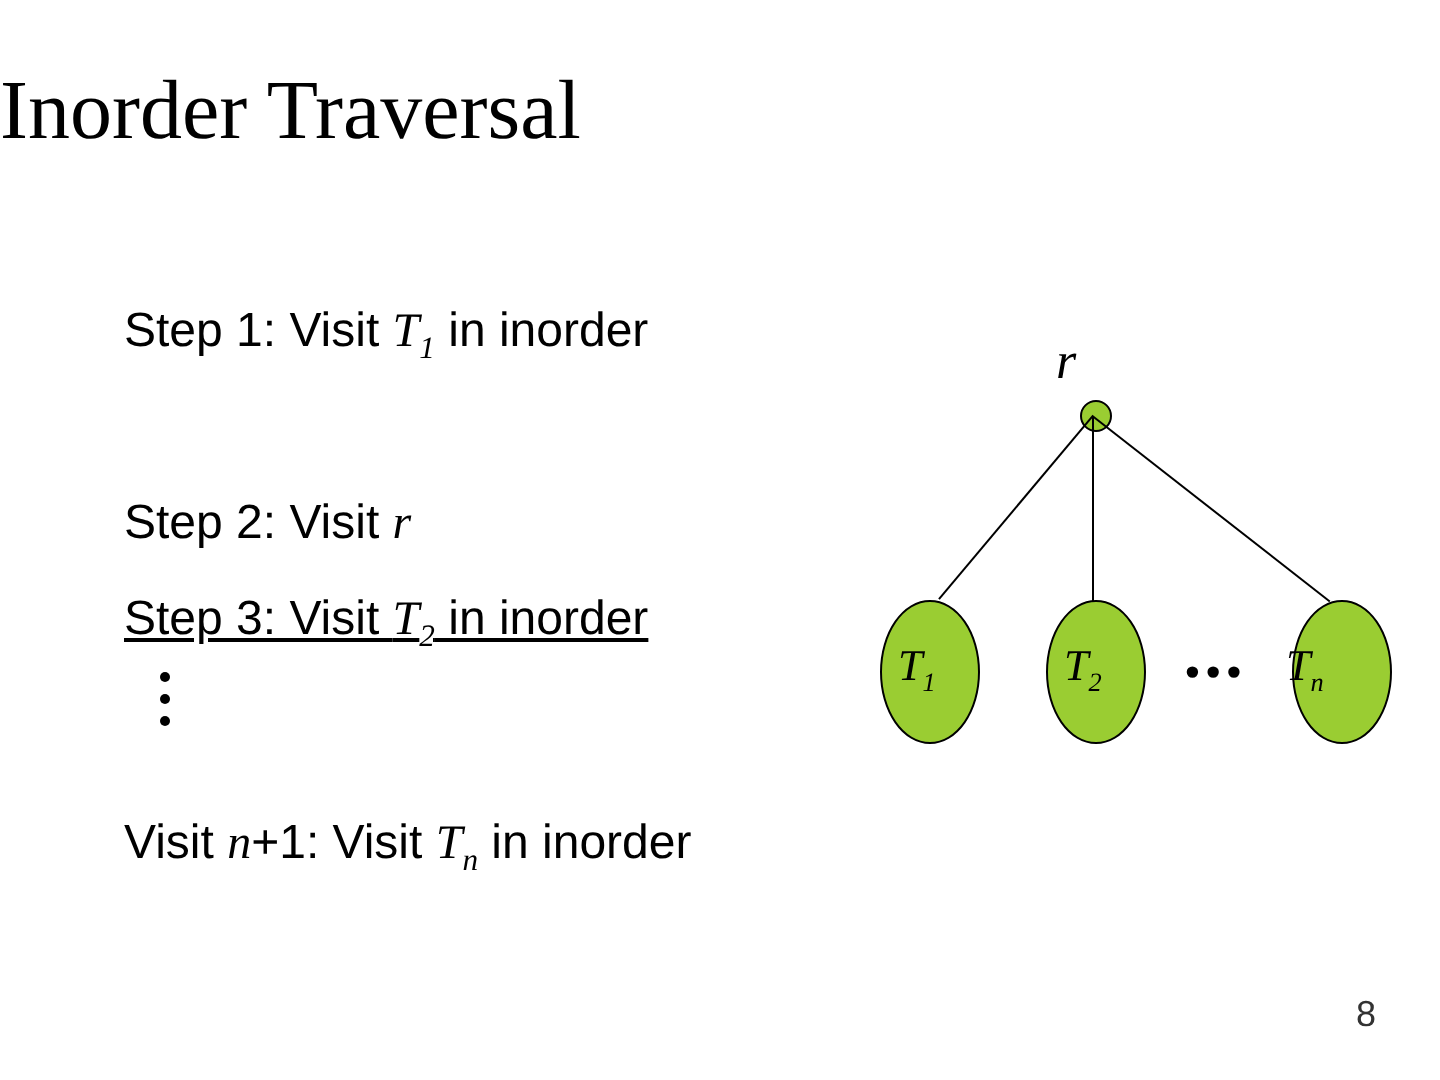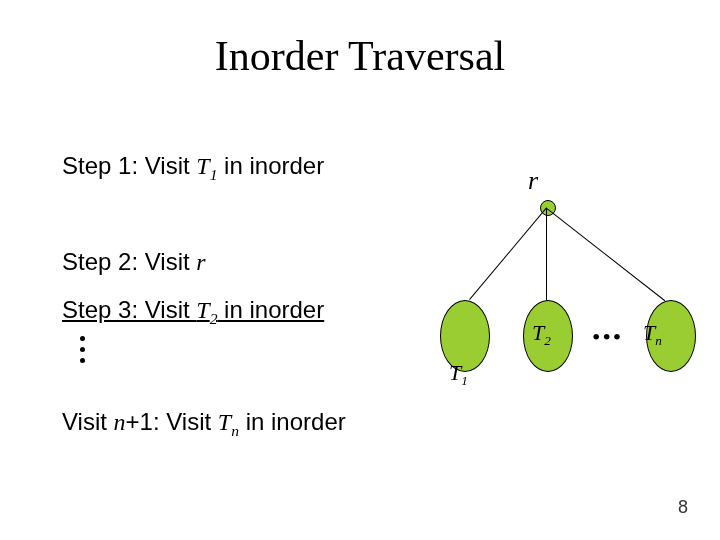--- a/index.html
+++ b/index.html
@@ -10,21 +10,21 @@
     background: #fff;
     font-family: "Times New Roman", Times, serif;
     position: relative;
     overflow: hidden;
   }
   .title {
     position: absolute;
     top: 32px;
     left: 0;
     width: 720px;
-    text-align: center;
+    text-align: left;
     font-size: 42px;
     color: #000;
   }
   .step {
     position: absolute;
     left: 62px;
     font-family: Arial, Helvetica, sans-serif;
     font-size: 24px;
     color: #000;
     white-space: nowrap;
@@ -146,21 +146,21 @@
   <div class="root" style="left:120px; top:40px;"></div>
 
   <div class="edge" style="left:127px; top:48px; width:120px; transform:rotate(130deg);"></div>
   <div class="edge" style="left:127px; top:48px; width:95px;  transform:rotate(90deg);"></div>
   <div class="edge" style="left:127px; top:48px; width:150px; transform:rotate(38deg);"></div>
 
   <div class="subtree" style="left:20px;  top:140px;"></div>
   <div class="subtree" style="left:103px; top:140px;"></div>
   <div class="subtree" style="left:226px; top:140px;"></div>
 
-  <div class="sublabel" style="left:29px;  top:160px;margin-top:40px;">
+  <div class="sublabel" style="left:29px;  top:160px;">
     <span>T</span><span class="ss">1</span>
   </div>
   <div class="sublabel" style="left:112px; top:160px;">
     <span>T</span><span class="ss">2</span>
   </div>
   <div class="sublabel" style="left:223px; top:160px;">
     <span>T</span><span class="ss">n</span>
   </div>
 
   <div class="hdots" style="left:172px; top:164px;">•••</div>

